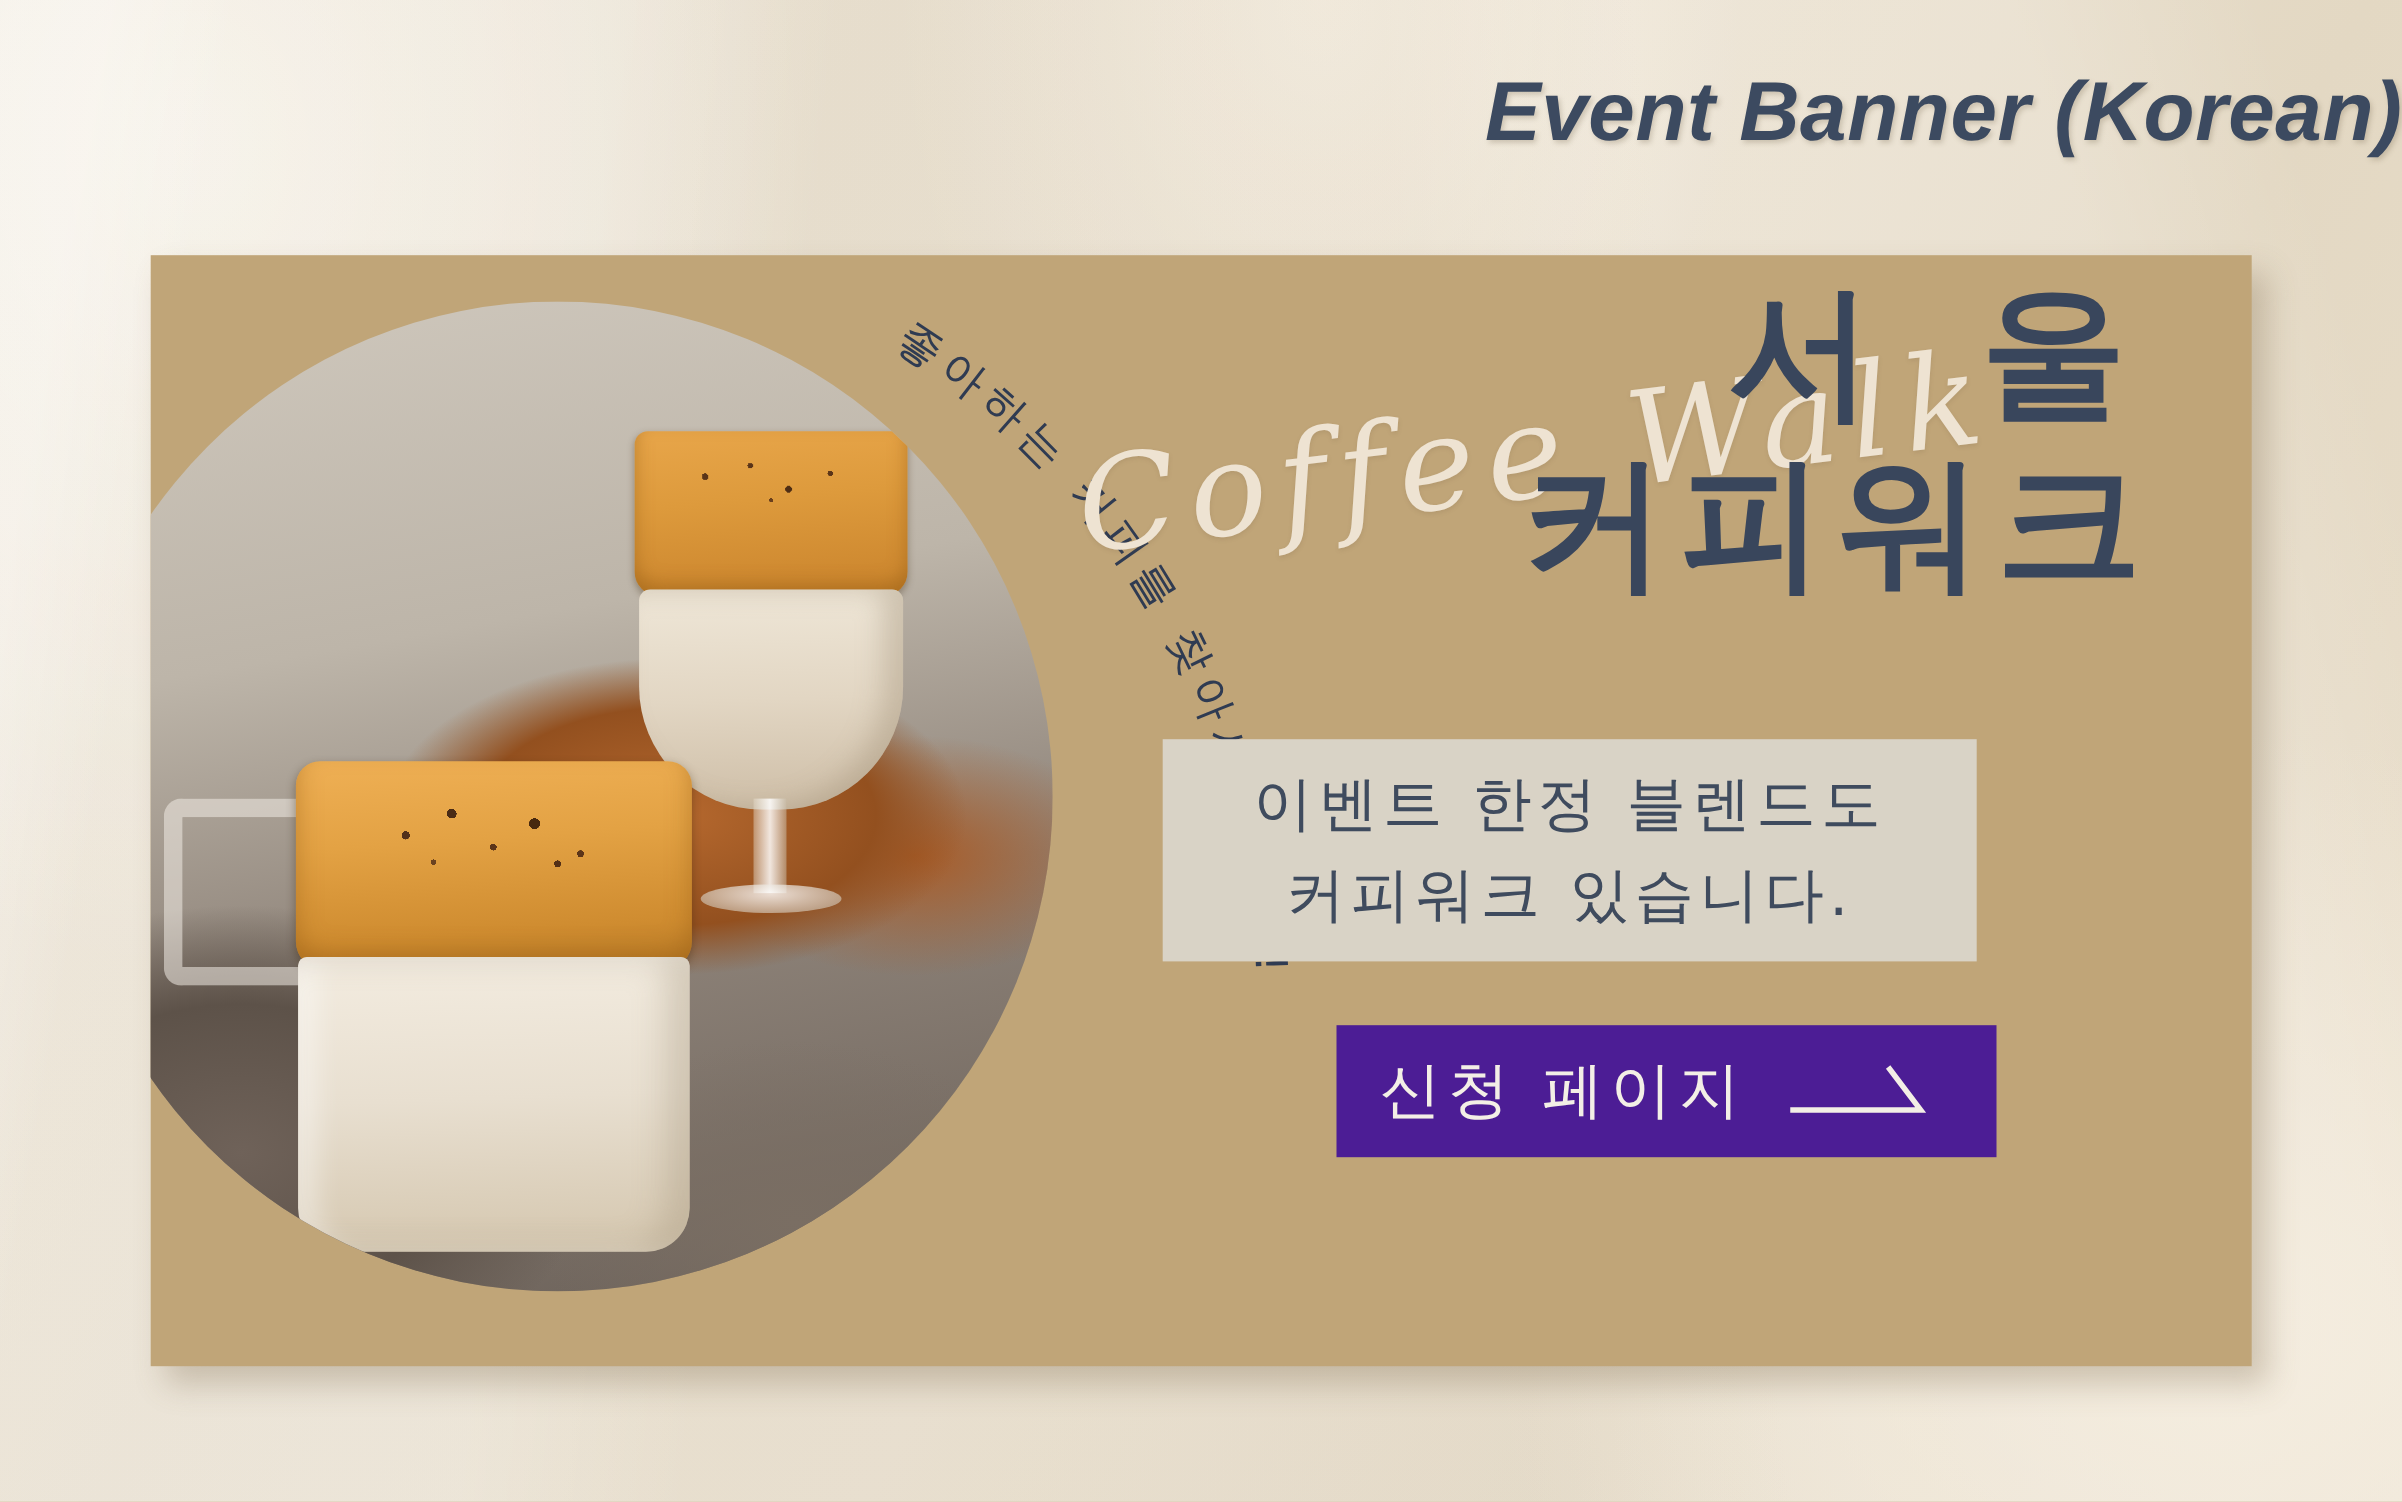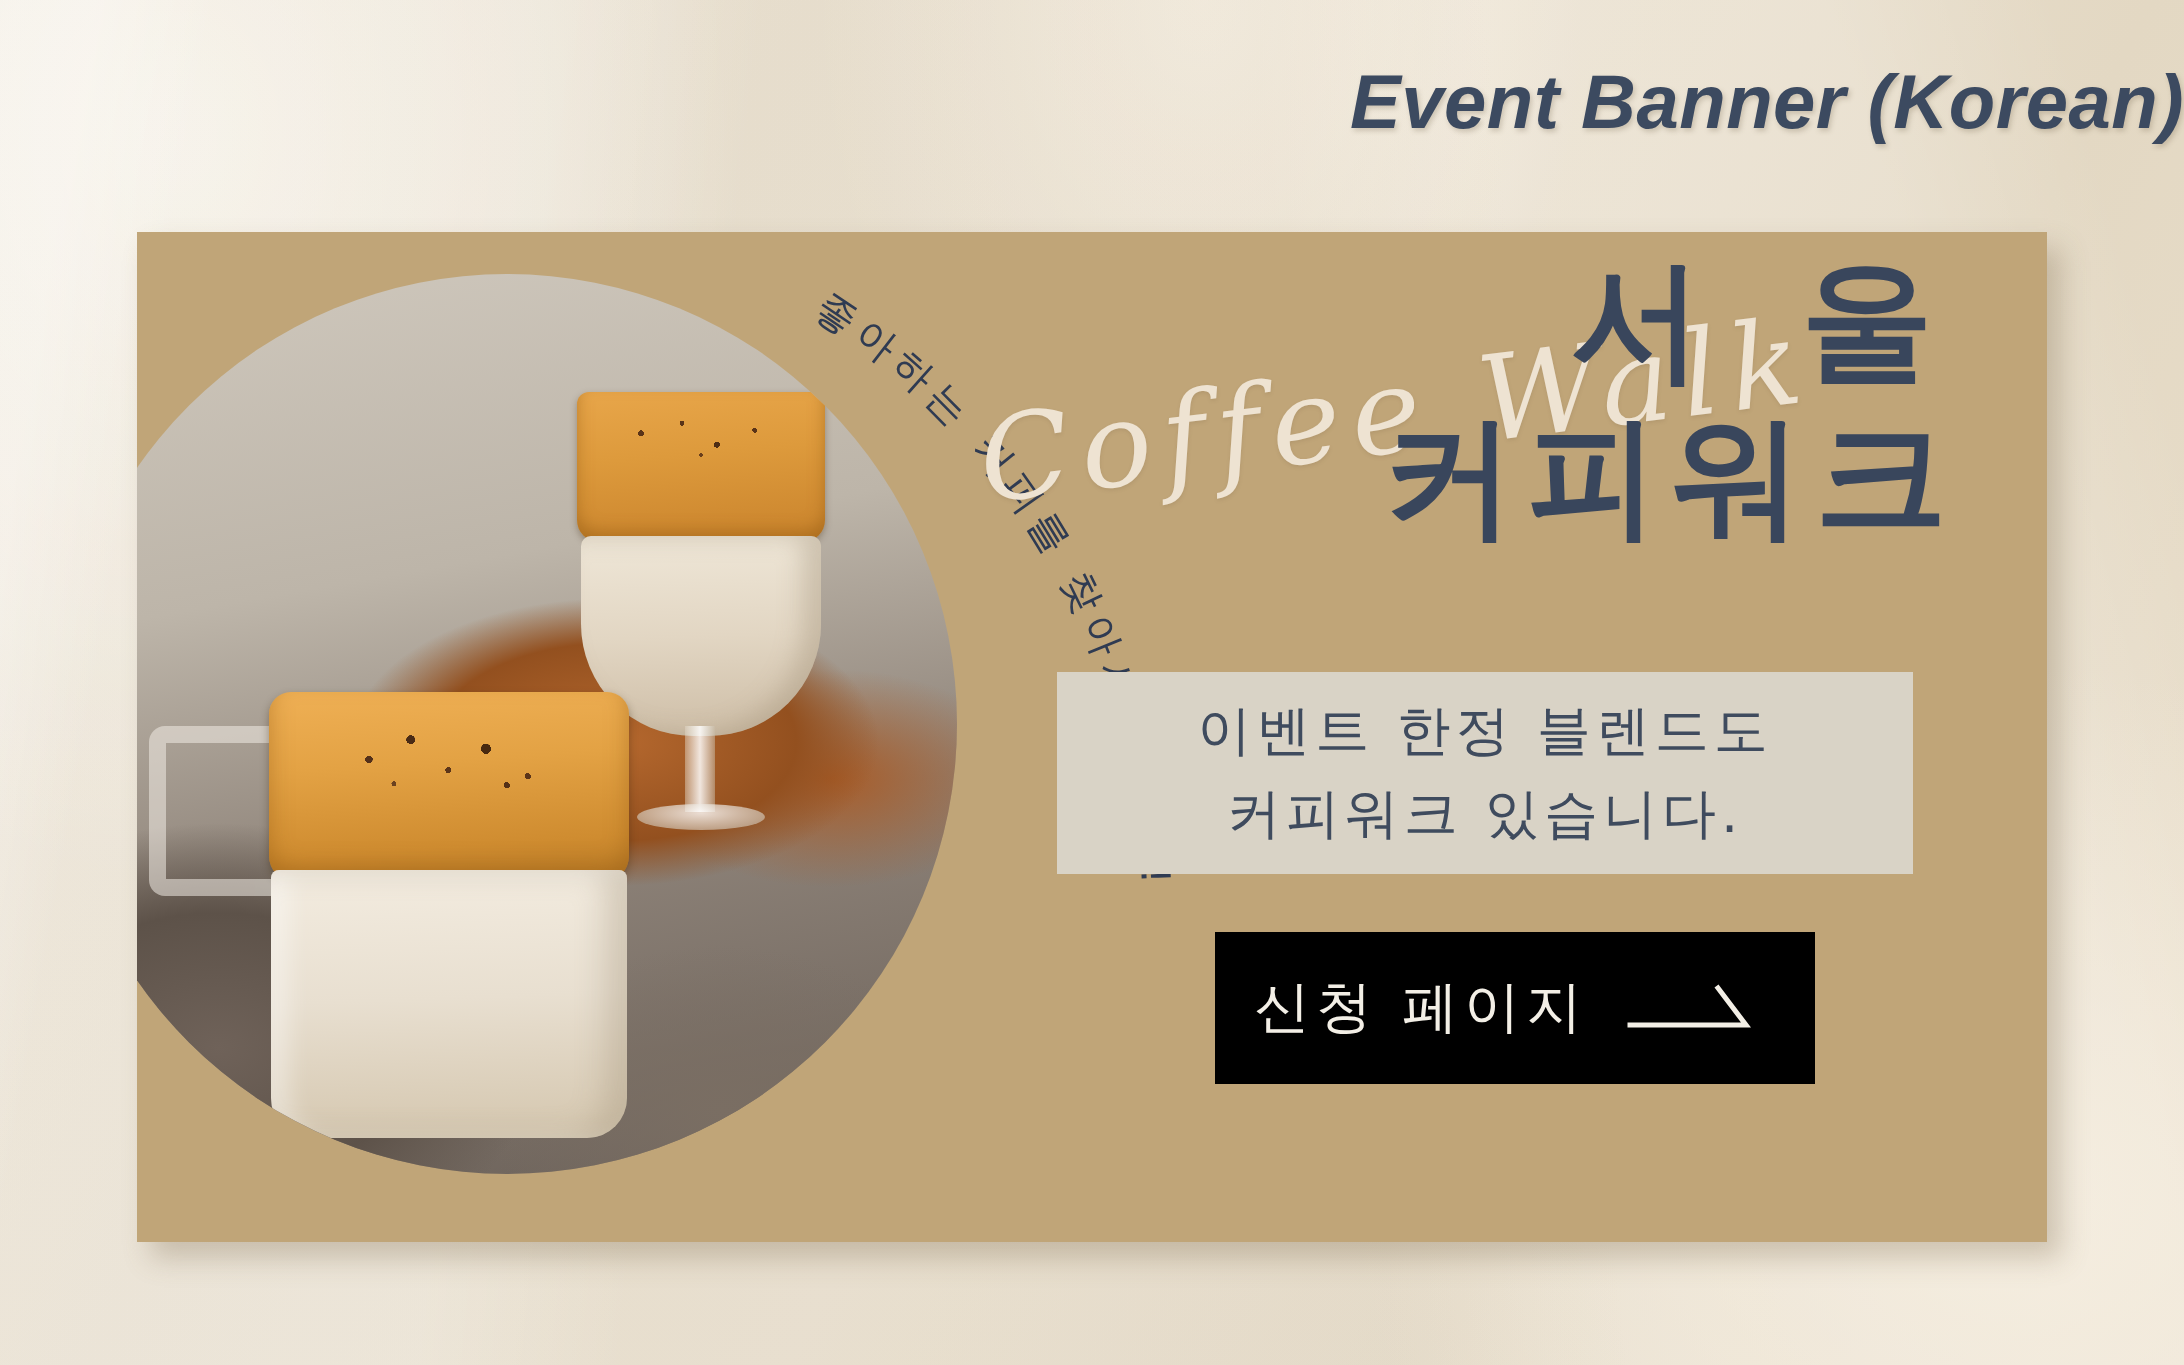--- a/index.html
+++ b/index.html
@@ -175,35 +175,35 @@
 
   #dates {
     position:absolute; right:88px; top:344px;
     font-family:"DejaVu Serif",serif;
     font-size:60px; letter-spacing:2px; color:#3d4a60;
     white-space:nowrap;
   }
 
   #infobox {
     position:absolute; left:-10px; top:440px;
-    width:856px; height:202px;
+    width:740px; height:202px;
     background:#d9d3c6;
     display:flex; flex-direction:column;
     align-items:center; justify-content:center;
     gap:10px;
   }
   .info-line {
     font-family:"DejaVu Sans",sans-serif;
     font-size:54px; letter-spacing:5px; color:#3f4b5e; white-space:nowrap;
   }
 
   #cta {
     position:absolute; left:148px; top:700px;
-    width:600px; height:152px;
-    background:#000000;
+    width:600px; height:120px;
+    background:#4c1d95;
     display:flex; align-items:center; justify-content:center; gap:38px;
     cursor:pointer;
   }
   #cta-label {
     font-family:"DejaVu Sans",sans-serif;
     font-size:56px; letter-spacing:6px; color:#f3efe6; white-space:nowrap;
   }
   #cta-arrow { display:block; }
 </style>
 </head>

